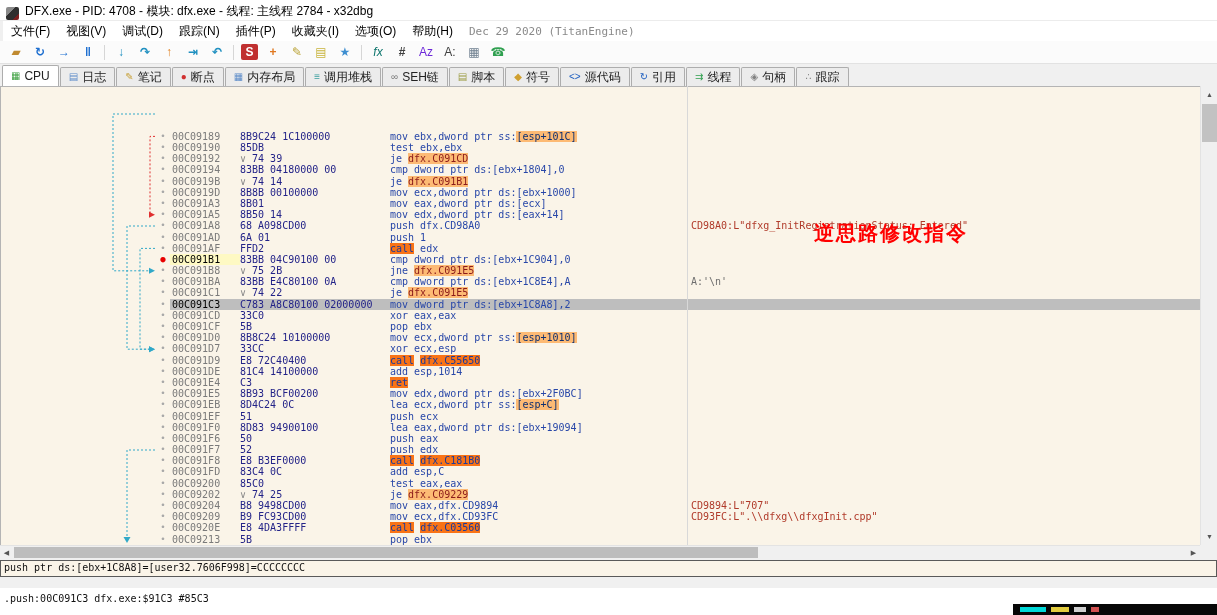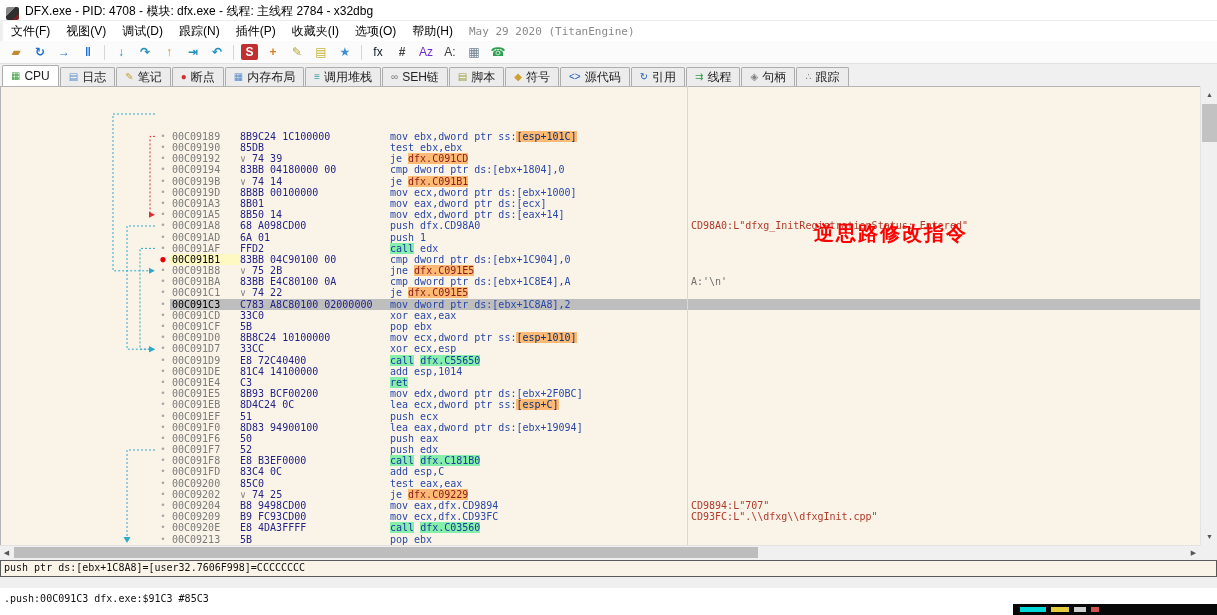--- a/index.html
+++ b/index.html
@@ -36,21 +36,21 @@
   .drow-main{display:flex;flex:1}
   .drow.sel .drow-main{background:#BEBEBE}
   .c-addr{flex:0 0 70px;color:#7A7A7A;padding-left:2px}
   .drow.sel .c-addr{color:#000}
   .c-addr.bp{background:#fef9c3;color:#000}
   .c-bytes{flex:0 0 150px;color:#232388}
   .jmark{color:#8A8A8A}
   .c-instr{flex:0 0 297px;color:#2847A8}
   .c-comment{flex:1;color:#B03A2A;padding-left:4px;overflow:hidden}
   .c-comment.gray{color:#6E6E6E}
-  .tk-yc{background:#86efac;color:#1A3A9C}
+  .tk-yc{background:#f97316;color:#1A3A9C}
   .tk-yj{background:#fdba74;color:#8B1A1A}
   .tk-st{background:#fdba74;color:#103070}
 
   #annotation{left:770px;top:134px;font-size:20px;font-weight:700;letter-spacing:2px}
 
   #vscroll{position:absolute;left:1200px;top:0;width:17px;height:459px;background:#F0F0F0;border-left:1px solid #E3E3E3}
   .sb-btn{width:17px;height:17px;display:flex;align-items:center;justify-content:center;font-size:7px;color:#555}
   #v-thumb{position:absolute;left:1px;top:18px;width:15px;height:38px;background:#C2C2C2}
   #v-down{position:absolute;left:0;bottom:0}
   #hscroll{position:absolute;left:0;top:459px;width:1200px;height:13px;background:#F0F0F0;border-top:1px solid #E3E3E3}
@@ -79,42 +79,42 @@
   <div id="menu-items">
       <div class="menu-item">文件(F)</div>
       <div class="menu-item">视图(V)</div>
       <div class="menu-item">调试(D)</div>
       <div class="menu-item">跟踪(N)</div>
       <div class="menu-item">插件(P)</div>
       <div class="menu-item">收藏夹(I)</div>
       <div class="menu-item">选项(O)</div>
       <div class="menu-item">帮助(H)</div>
     </div>
-  <span id="build-info">May 29 2020 (TitanEngine)</span>
+  <span id="build-info">Dec 29 2020 (TitanEngine)</span>
 </div>
 
 <div id="toolbar">
     <div class="tool-icon" style="color: rgb(192, 138, 48);">▰</div>
     <div class="tool-icon" style="color: rgb(30, 111, 208); font-weight: bold;">↻</div>
     <div class="tool-icon" style="color: rgb(30, 111, 208); font-weight: bold;">→</div>
     <div class="tool-icon" style="color: rgb(30, 111, 208); font-weight: bold;">‖</div>
     <div class="tool-sep"></div>
     <div class="tool-icon" style="color: rgb(32, 144, 192); font-weight: bold;">↓</div>
     <div class="tool-icon" style="color: rgb(32, 144, 192); font-weight: bold;">↷</div>
     <div class="tool-icon" style="color: rgb(224, 128, 32); font-weight: bold;">↑</div>
     <div class="tool-icon" style="color: rgb(32, 144, 192); font-weight: bold;">⇥</div>
     <div class="tool-icon" style="color: rgb(32, 144, 192); font-weight: bold;">↶</div>
     <div class="tool-sep"></div>
     <div class="tool-icon boxed" style="color: rgb(255, 255, 255); background: rgb(192, 48, 48); font-weight: bold;">S</div>
     <div class="tool-icon" style="color: rgb(224, 120, 32); font-weight: bold;">+</div>
     <div class="tool-icon" style="color: rgb(184, 160, 48);">✎</div>
     <div class="tool-icon" style="color: rgb(200, 180, 60);">▤</div>
     <div class="tool-icon" style="color: rgb(62, 142, 208);">★</div>
     <div class="tool-sep"></div>
-    <div class="tool-icon" style="color: #0f172a; ">fx</div>
+    <div class="tool-icon" style="color: #0f766e; font-style: italic;">fx</div>
     <div class="tool-icon" style="color: rgb(64, 64, 64); font-weight: bold;">#</div>
     <div class="tool-icon" style="color: #6d28d9;">Az</div>
     <div class="tool-icon" style="color: rgb(64, 64, 64);">A:</div>
     <div class="tool-icon" style="color: rgb(112, 128, 144);">▦</div>
     <div class="tool-icon" style="color: rgb(48, 160, 80);">☎</div>
   </div>
 
 <div id="tabbar">
     <div class="tab active">
       <span class="tab-icon" style="color: rgb(60, 160, 64);">▦</span>

